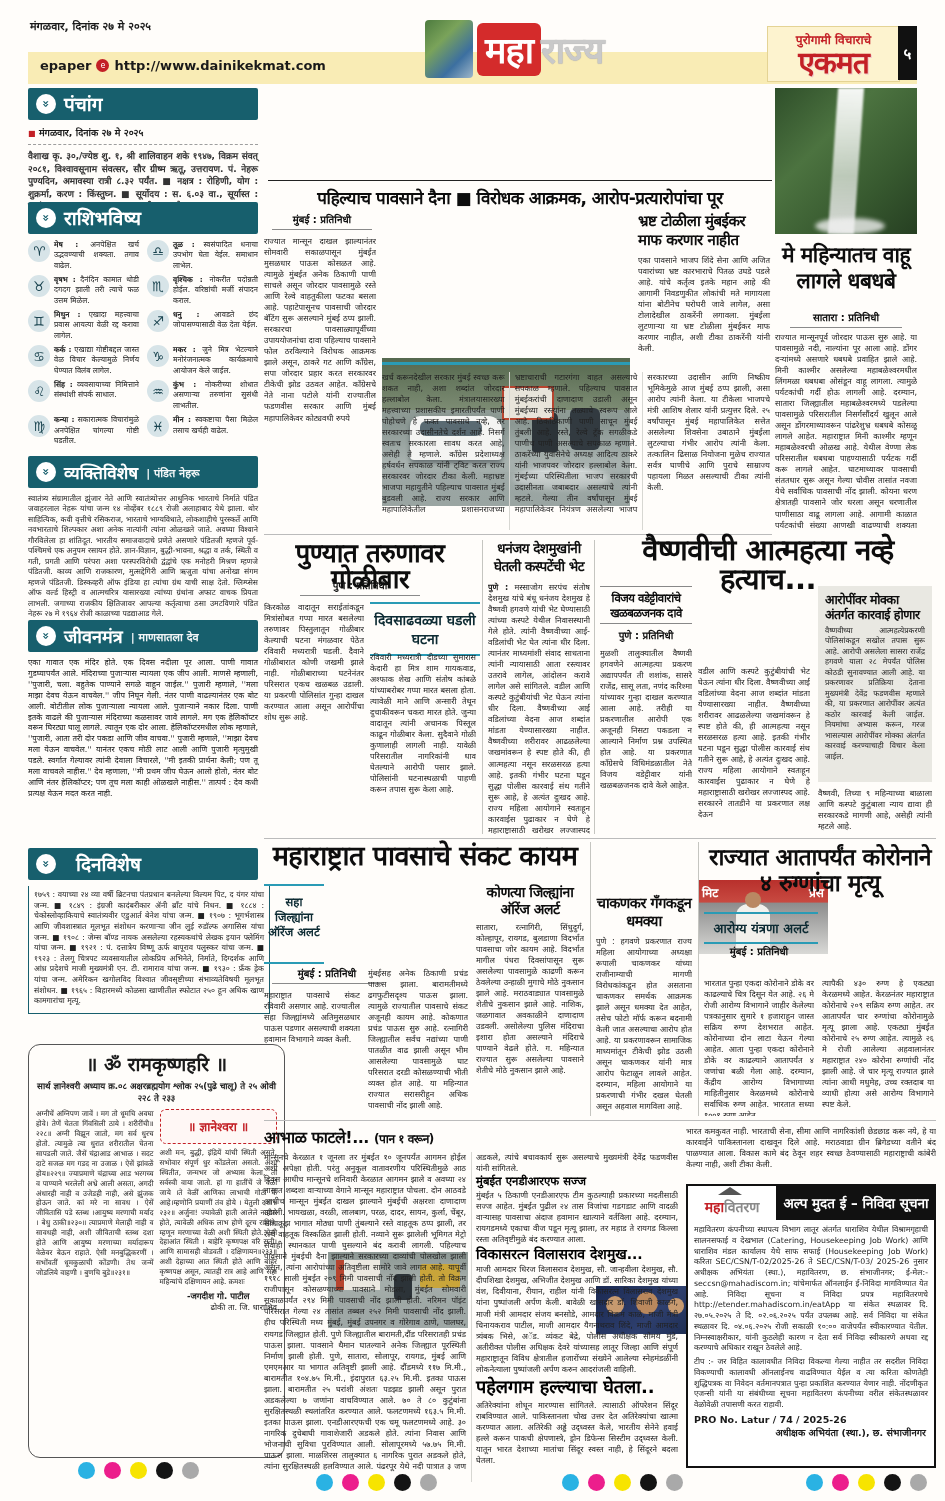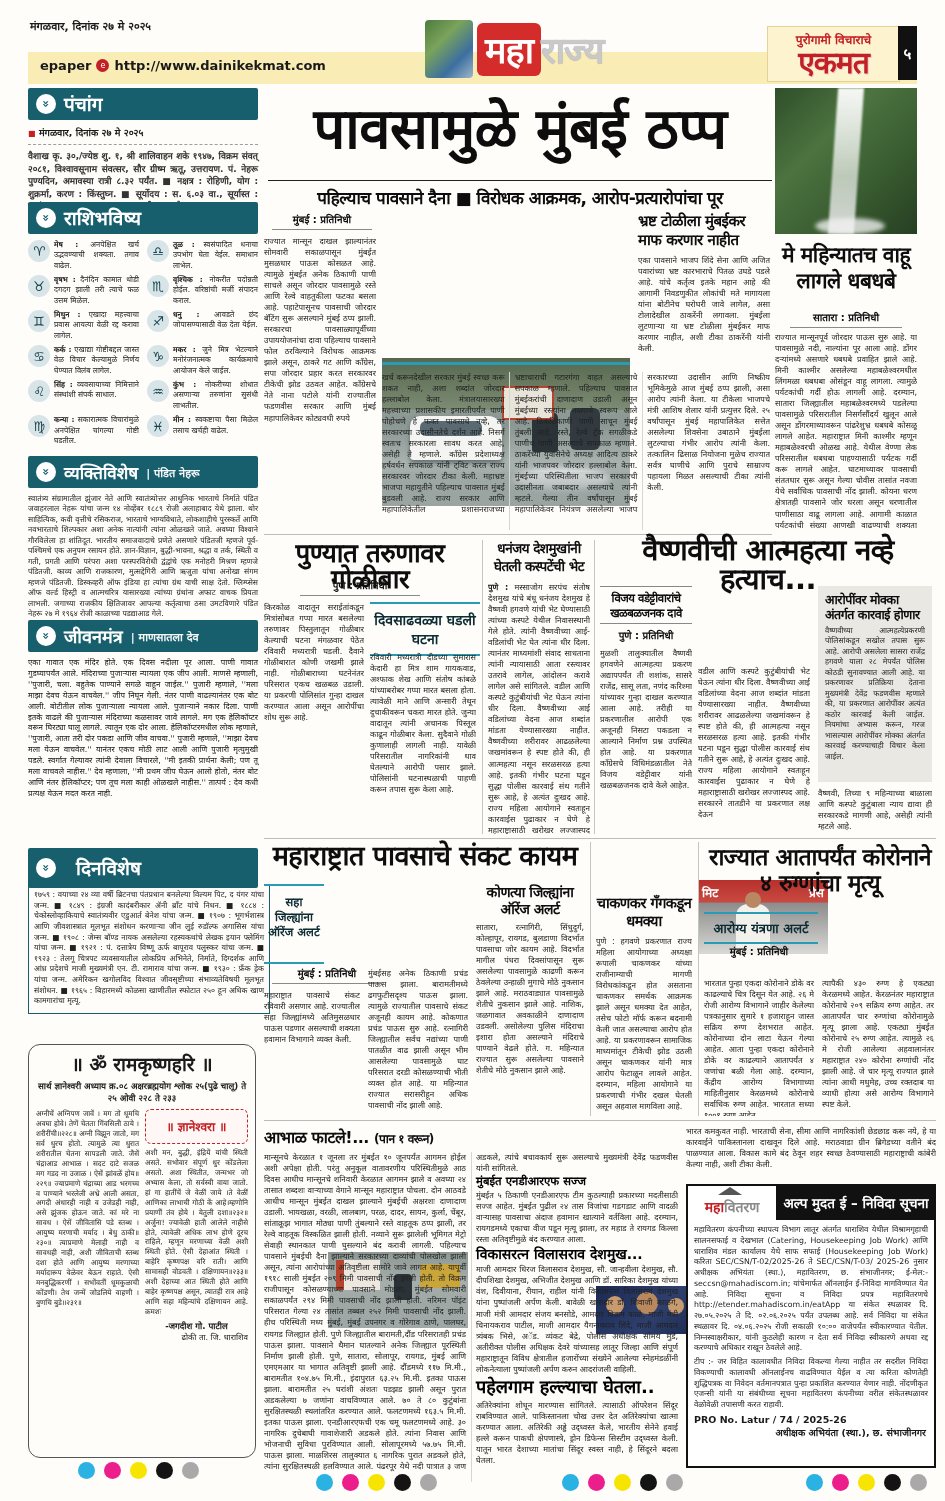--- a/index.html
+++ b/index.html
@@ -139,43 +139,42 @@
 
   <div class="abs sec" style="left:28px;top:620px;width:214px;height:32px;">
     <span class="ci">
         <span>»</span>
       </span>
     <span class="t" style="font-size:18px;">जीवनमंत्र</span>
     <span class="sub">| माणसातला देव</span>
   </div>
   <div class="abs jt" style="left:28px;top:658px;width:230px;font-size:7.9px;">एका गावात एक मंदिर होते. एक दिवस नदीला पूर आला. पाणी गावात गुडघ्यापर्यंत आले. मंदिराच्या पुजाऱ्यास न्यायला एक जीप आली. माणसे म्हणाली, ''पुजारी, चला. बहुतेक पाण्याने सगळे वाहून जाईल.'' पुजारी म्हणाले, ''मला माझा देवच येऊन वाचवेल.'' जीप निघून गेली. नंतर पाणी वाढल्यानंतर एक बोट आली. बोटीतील लोक पुजाऱ्याला न्यायला आले. पुजाऱ्याने नकार दिला. पाणी इतके वाढले की पुजाऱ्यास मंदिराच्या कळसावर जावे लागले. मग एक हेलिकॉप्टर वरून घिरट्या घालू लागले. त्यातून एक दोर आला. हेलिकॉप्टरमधील लोक म्हणाले, ''पुजारी, आता तरी दोर पकडा आणि जीव वाचवा.'' पुजारी म्हणाले, ''माझा देवच मला येऊन वाचवेल.'' यानंतर एकच मोठी लाट आली आणि पुजारी मृत्युमुखी पडले. स्वर्गात गेल्यावर त्यांनी देवाला विचारले, ''मी इतकी प्रार्थना केली; पण तू मला वाचवले नाहीस.'' देव म्हणाला, ''मी प्रथम जीप घेऊन आलो होतो, नंतर बोट आणि नंतर हेलिकॉप्टर; पण तूच मला काही ओळखले नाहीस.'' तात्पर्य : देव कधी प्रत्यक्ष येऊन मदत करत नाही.</div>
 
-  <div class="abs sec" style="left:28px;top:848px;width:214px;height:40px;gap:20px;">
+  <div class="abs sec" style="left:28px;top:848px;width:214px;height:32px;gap:20px;">
     <span class="ci">
         <span>»</span>
       </span>
     <span class="t">दिनविशेष</span>
   </div>
   <div class="abs jt" style="left:28px;top:886px;width:230px;font-size:7.7px;border:1px solid #175f6d;border-top:none;padding:4px 5px 6px;">१७५९ : वयाच्या २४ व्या वर्षी ब्रिटनचा पंतप्रधान बनलेल्या विल्यम पिट, द यंगर यांचा जन्म. ■ १८४९ : इंग्रजी कादंबरीकार ॲनी ब्रॉंट यांचे निधन. ■ १८८४ : चेकोस्लोव्हाकियाचे स्वातंत्र्यवीर एडुआर्त बेनेश यांचा जन्म. ■ १९०७ : भूगर्भशास्त्र आणि जीवशास्त्रात मूलभूत संशोधन करणाऱ्या जीन लुई रुडॉल्फ अगासिस यांचा जन्म. ■ १९०८ : जेम्स बॉण्ड नायक असलेल्या रहस्यकथांचे लेखक इयान फ्लेमिंग यांचा जन्म. ■ १९२१ : पं. दत्तात्रेय विष्णू ऊर्फ बापूराव पलुस्कर यांचा जन्म. ■ १९२३ : तेलगू चित्रपट व्यवसायातील लोकप्रिय अभिनेते, निर्माते, दिग्दर्शक आणि आंध्र प्रदेशचे माजी मुख्यमंत्री एन. टी. रामाराव यांचा जन्म. ■ १९३० : फ्रँक ड्रेक यांचा जन्म. अमेरिकन खगोलविद विश्वात जीवसृष्टीच्या संभाव्यतेविषयी मूलभूत संशोधन. ■ १९६५ : बिहारमध्ये कोळसा खाणीतील स्फोटात २५० हून अधिक खाण कामगारांचा मृत्यू.</div>
 
-  <div class="abs" style="left:28px;top:1044px;width:228px;height:414px;border:1.6px solid #555;border-radius:12px;padding:6px 7px;box-sizing:border-box;">
+  <div class="abs" style="left:28px;top:1044px;width:257px;height:414px;border:1.6px solid #555;border-radius:12px;padding:6px 7px;box-sizing:border-box;">
     <div style="text-align:center;font-weight:bold;font-size:19px;">॥ ॐ रामकृष्णहरि ॥</div>
     <div style="text-align:center;font-weight:bold;font-size:8.6px;margin-top:3px;color:#222;">सार्थ ज्ञानेश्वरी अध्याय क्र.०८ अक्षरब्रह्मयोग श्लोक २५(पुढे चालू) ते २५ ओवी २२८ ते २३३</div>
     <div style="display:flex;gap:6px;margin-top:5px;">
       <div class="jt" style="flex:1;font-size:7.2px;">अग्नीचें अग्निपण जावें । मग तो धूमचि अवघा होवे। तेणें चेतता गिंवसिली ठाये । शरीरींची॥२२८॥ अग्नी विझून जातो, मग सर्व धुरच होतो. त्यामुळे त्या धुरात शरीरातील चेतना सापडली जाते. जैसें चंद्राआड आभाळ । सदट दाटे सजळ मग गडद ना उजाळ । ऐसें झांवळें होय॥२२९॥ ज्याप्रमाणे चंद्राच्या आड भरगच्च व पाण्याने भरलेली अभ्रे आली असता, अगदी अंधारही नाही व उजेडही नाही, असे झुंजक होऊन जाते. कां मरे ना सावध । ऐसें जीवितासि पडे स्तब्ध ।आयुष्य मरणाची मर्याद । बेधु ठाकी॥२३०॥ त्याप्रमाणे मेलाही नाही व सावधही नाही, अशी जीविताची स्तब्ध दशा होते आणि आयुष्य मरणाच्या मर्यादारूप वेळेवर बेऊन राहाते. ऐसी मनबुद्धिकरणीं । सभोंवतीं धूमकुळाची कोंडणी। तेथ जन्में जोडलिये वाहणी । बुणचि बुडे॥२३१॥</div>
       <div style="flex:1;">
         <div style="border:1px dashed #c32026;border-radius:6px;color:#c32026;font-weight:bold;text-align:center;font-size:12px;padding:8px 2px;margin-bottom:4px;background:#fff7f5;">॥ ज्ञानेश्वरा ॥</div>
         <div class="jt" style="font-size:7.2px;">अशी मन, बुद्धी, इंद्रियें यांची स्थिती असते. सभोवार संपूर्ण धुर कोंडलेला असतो. अशा स्थितीत, जन्मभर जो अभ्यास केला, तो सर्वस्वी वाया जातो. हां गा हातींचें जे वेळीं जाये ।ते वेळीं आणिका लाभाची गोठी कें आहे।म्हणोनि प्रयाणीं तंव होये । येतुली दशा॥२३२॥ अर्जुना! ज्यावेळी हाती आलेले नाहीसे होते, त्यावेळी अधिक लाभ होणे दूरच राहिले, म्हणून मरणाच्या वेळी अशी स्थिती होते. ऐसी देहाआंत स्थिती । बाहेरि कृष्णपक्ष वरि राती। आणि सामासही वोडवती । दक्षिणायन॥२३३॥ अशी देहाच्या आत स्थिती होते आणि बाहेर कृष्णपक्ष असून, त्यातही रात्र आहे आणि सहा महिन्यांचे दक्षिणायन आहे. क्रमशः</div>
         <div style="text-align:center;font-weight:bold;font-size:8.5px;margin-top:3px;">-जगदीश गो. पाटील</div>
         <div style="text-align:right;font-size:8px;">ढोकी ता. जि. धाराशिव</div>
       </div>
     </div>
   </div>
 
-  <div class="abs hl" style="left:268px;top:100px;width:504px;font-size:56px;text-align:center;line-height:1.05;">पावसामुळे मुंबई ठप्प</div>
   <div class="abs hl" style="left:268px;top:180px;width:504px;font-size:17px;text-align:center;border-top:1.5px solid #222;padding-top:5px;">पहिल्याच पावसाने दैना ■  विरोधक आक्रमक, आरोप-प्रत्यारोपांचा पूर</div>
 
   <div class="abs photo" style="left:775px;top:88px;width:142px;height:146px;background:linear-gradient(135deg,#2f4f2a 0%,#4c7340 35%,#37592f 70%,#263f22 100%);">
     <div style="position:absolute;left:58px;top:0;width:26px;height:146px;background:linear-gradient(180deg,rgba(255,255,255,.95),rgba(255,255,255,.65) 60%,rgba(230,230,230,.9));filter:blur(1px);transform:skewX(-4deg);"></div>
     <div style="position:absolute;left:40px;bottom:0;width:70px;height:16px;background:rgba(240,240,240,.8);border-radius:50%;filter:blur(2px);"></div>
   </div>
   <div class="abs hl" style="left:775px;top:242px;width:142px;font-size:21px;text-align:center;line-height:1.25;">मे महिन्यातच वाहू लागले धबधबे</div>
   <div class="abs byline" style="left:790px;top:310px;width:112px;">सातारा : प्रतिनिधी</div>
   <div class="abs jt" style="left:775px;top:332px;width:142px;height:196px;overflow:hidden;">राज्यात मान्सूनपूर्व जोरदार पाऊस सुरु आहे. या पावसामुळे नदी, नाल्यांना पूर आला आहे. डोंगर दऱ्यांमध्ये असणारे धबधबे प्रवाहित झाले आहे. मिनी काश्मीर असलेल्या महाबळेश्वरमधील लिंगमळा धबधबा ओसंडून वाहू लागला. त्यामुळे पर्यटकांची गर्दी होऊ लागली आहे. दरम्यान, सातारा जिल्ह्यातील महाबळेश्वरमध्ये पडलेल्या पावसामुळे परिसरातील निसर्गसौंदर्य खुलून आले असून डोंगरमाथ्यावरून पांढरेशुभ्र धबधबे कोसळू लागले आहेत. महाराष्ट्रात मिनी काश्मीर म्हणून महाबळेश्वरची ओळख आहे. येथील वेण्णा लेक परिसरातील धबधबा पाहण्यासाठी पर्यटक गर्दी करू लागले आहेत. घाटमाथ्यावर पावसाची संततधार सुरू असून गेल्या चोवीस तासांत नवजा येथे सर्वाधिक पावसाची नोंद झाली. कोयना धरण क्षेत्रातही पावसाने जोर धरला असून धरणातील पाणीसाठा वाढू लागला आहे. आगामी काळात पर्यटकांची संख्या आणखी वाढण्याची शक्यता वर्तविण्यात येत आहे.</div>
 

